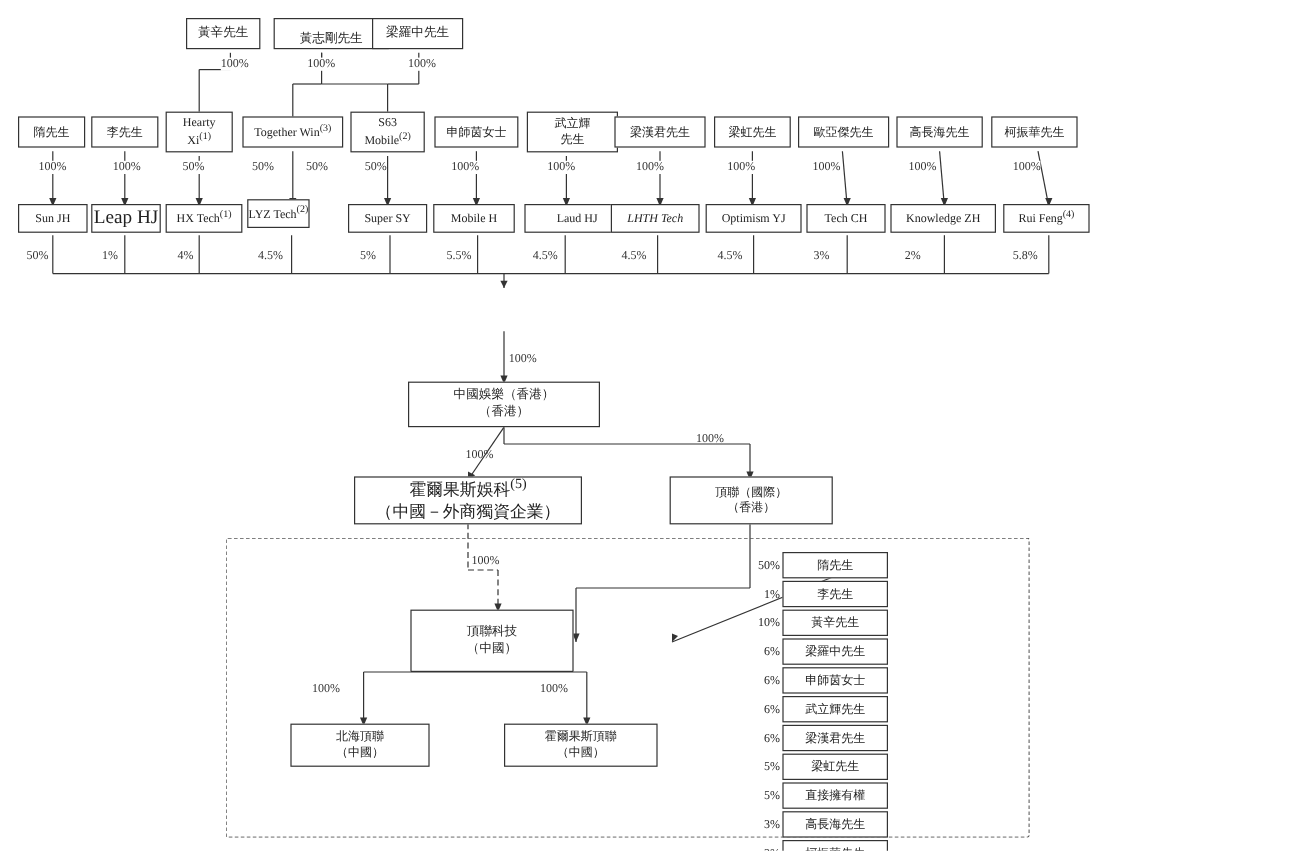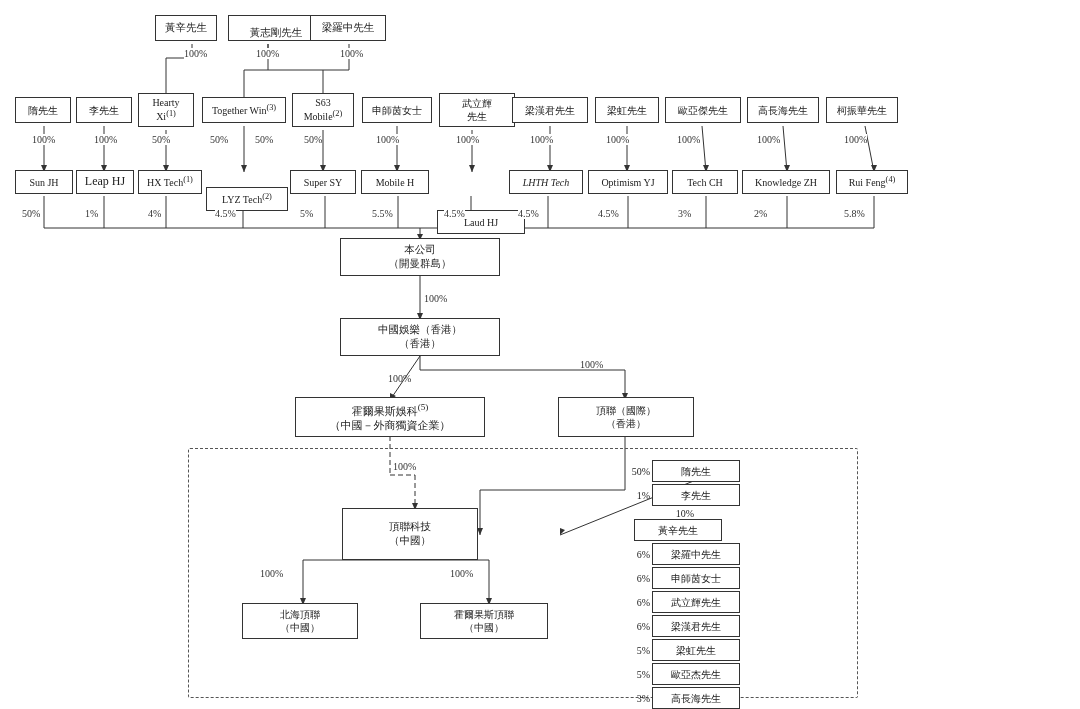--- a/index.html
+++ b/index.html
@@ -247,36 +247,36 @@
   <span class="pct-label" style="left:456px;top:134px;">100%</span>
   <span class="pct-label" style="left:530px;top:134px;">100%</span>
   <span class="pct-label" style="left:606px;top:134px;">100%</span>
   <span class="pct-label" style="left:677px;top:134px;">100%</span>
   <span class="pct-label" style="left:757px;top:134px;">100%</span>
   <span class="pct-label" style="left:844px;top:134px;">100%</span>
 
   <div class="box" style="left:15px;top:170px;width:58px;height:24px;font-size:10px;">
     <span>Sun JH</span>
   </div>
-  <div class="box" style="left:76px;top:170px;width:58px;height:24px;font-size:12px;">
+  <div class="box" style="left:76px;top:170px;width:58px;height:24px;font-size:16px;">
     <span>Leap HJ</span>
   </div>
   <div class="box" style="left:138px;top:170px;width:64px;height:24px;font-size:10px;">
     <span>HX Tech<sup>(1)</sup></span>
   </div>
-  <div class="box" style="left:206px;top:187px;width:82px;height:24px;font-size:10px;">
+  <div class="box" style="left:206px;top:166px;width:52px;height:24px;font-size:10px;">
     <span>LYZ Tech<sup>(2)</sup></span>
   </div>
   <div class="box" style="left:290px;top:170px;width:66px;height:24px;font-size:10px;">
     <span>Super SY</span>
   </div>
   <div class="box" style="left:361px;top:170px;width:68px;height:24px;font-size:10px;">
     <span>Mobile H</span>
   </div>
-  <div class="box" style="left:437px;top:170px;width:88px;height:24px;font-size:10px;margin-top:40px;">
+  <div class="box" style="left:437px;top:170px;width:88px;height:24px;font-size:10px;">
     <span>Laud HJ</span>
   </div>
   <div class="box" style="left:509px;top:170px;width:74px;height:24px;font-size:10px;font-style:italic;">
     <span>LHTH Tech</span>
   </div>
   <div class="box" style="left:588px;top:170px;width:80px;height:24px;font-size:10px;">
     <span>Optimism YJ</span>
   </div>
   <div class="box" style="left:672px;top:170px;width:66px;height:24px;font-size:10px;">
     <span>Tech CH</span>
@@ -294,29 +294,26 @@
   <span class="pct-label" style="left:215px;top:208px;">4.5%</span>
   <span class="pct-label" style="left:300px;top:208px;">5%</span>
   <span class="pct-label" style="left:372px;top:208px;">5.5%</span>
   <span class="pct-label" style="left:444px;top:208px;">4.5%</span>
   <span class="pct-label" style="left:518px;top:208px;">4.5%</span>
   <span class="pct-label" style="left:598px;top:208px;">4.5%</span>
   <span class="pct-label" style="left:678px;top:208px;">3%</span>
   <span class="pct-label" style="left:754px;top:208px;">2%</span>
   <span class="pct-label" style="left:844px;top:208px;">5.8%</span>
 
-  <div class="box" style="left:340px;top:238px;width:160px;height:38px;">
-    <span>本公司<br>（開曼群島）</span>
-  </div>
 
   <div class="box" style="left:340px;top:318px;width:160px;height:38px;">
     <span>中國娛樂（香港）<br>（香港）</span>
   </div>
 
-  <div class="box" style="left:295px;top:397px;width:190px;height:40px;font-size:11px;">
+  <div class="box" style="left:295px;top:397px;width:190px;height:40px;font-size:14px;">
     <span>霍爾果斯娛科<sup>(5)</sup><br>（中國－外商獨資企業）</span>
   </div>
 
   <div class="box" style="left:558px;top:397px;width:136px;height:40px;font-size:10px;">
     <span>頂聯（國際）<br>（香港）</span>
   </div>
 
   <div class="dashed-border" style="left:188px;top:448px;width:670px;height:250px;border-radius:2px;"></div>
 
   <div class="box" style="left:342px;top:508px;width:136px;height:52px;">
@@ -334,21 +331,21 @@
   <div style="position:absolute;left:616px;top:460px;">
 
     <div style="display:flex;align-items:center;margin-bottom:2px;">
       <div style="width:36px;text-align:right;font-size:10px;padding-right:2px;">50%</div>
       <div class="box" style="position:static;width:88px;height:22px;font-size:10px;">隋先生</div>
     </div>
     <div style="display:flex;align-items:center;margin-bottom:2px;">
       <div style="width:36px;text-align:right;font-size:10px;padding-right:2px;">1%</div>
       <div class="box" style="position:static;width:88px;height:22px;font-size:10px;">李先生</div>
     </div>
-    <div style="display:flex;align-items:center;margin-bottom:2px;flex-direction:column;">
+    <div style="display:flex;align-items:center;margin-bottom:2px;">
       <div style="width:36px;text-align:right;font-size:10px;padding-right:2px;">10%</div>
       <div class="box" style="position:static;width:88px;height:22px;font-size:10px;">黃辛先生</div>
     </div>
     <div style="display:flex;align-items:center;margin-bottom:2px;">
       <div style="width:36px;text-align:right;font-size:10px;padding-right:2px;">6%</div>
       <div class="box" style="position:static;width:88px;height:22px;font-size:10px;">梁羅中先生</div>
     </div>
     <div style="display:flex;align-items:center;margin-bottom:2px;">
       <div style="width:36px;text-align:right;font-size:10px;padding-right:2px;">6%</div>
       <div class="box" style="position:static;width:88px;height:22px;font-size:10px;">申師茵女士</div>
@@ -360,21 +357,21 @@
     <div style="display:flex;align-items:center;margin-bottom:2px;">
       <div style="width:36px;text-align:right;font-size:10px;padding-right:2px;">6%</div>
       <div class="box" style="position:static;width:88px;height:22px;font-size:10px;">梁漢君先生</div>
     </div>
     <div style="display:flex;align-items:center;margin-bottom:2px;">
       <div style="width:36px;text-align:right;font-size:10px;padding-right:2px;">5%</div>
       <div class="box" style="position:static;width:88px;height:22px;font-size:10px;">梁虹先生</div>
     </div>
     <div style="display:flex;align-items:center;margin-bottom:2px;">
       <div style="width:36px;text-align:right;font-size:10px;padding-right:2px;">5%</div>
-      <div class="box" style="position:static;width:88px;height:22px;font-size:10px;">歐亞杰先生</div>
+      <div class="box" style="position:static;width:88px;height:22px;font-size:10px;">直接擁有權</div>
     </div>
     <div style="display:flex;align-items:center;margin-bottom:2px;">
       <div style="width:36px;text-align:right;font-size:10px;padding-right:2px;">3%</div>
       <div class="box" style="position:static;width:88px;height:22px;font-size:10px;">高長海先生</div>
     </div>
     <div style="display:flex;align-items:center;margin-bottom:2px;">
       <div style="width:36px;text-align:right;font-size:10px;padding-right:2px;">2%</div>
       <div class="box" style="position:static;width:88px;height:22px;font-size:10px;">柯振華先生</div>
     </div>
   </div>

